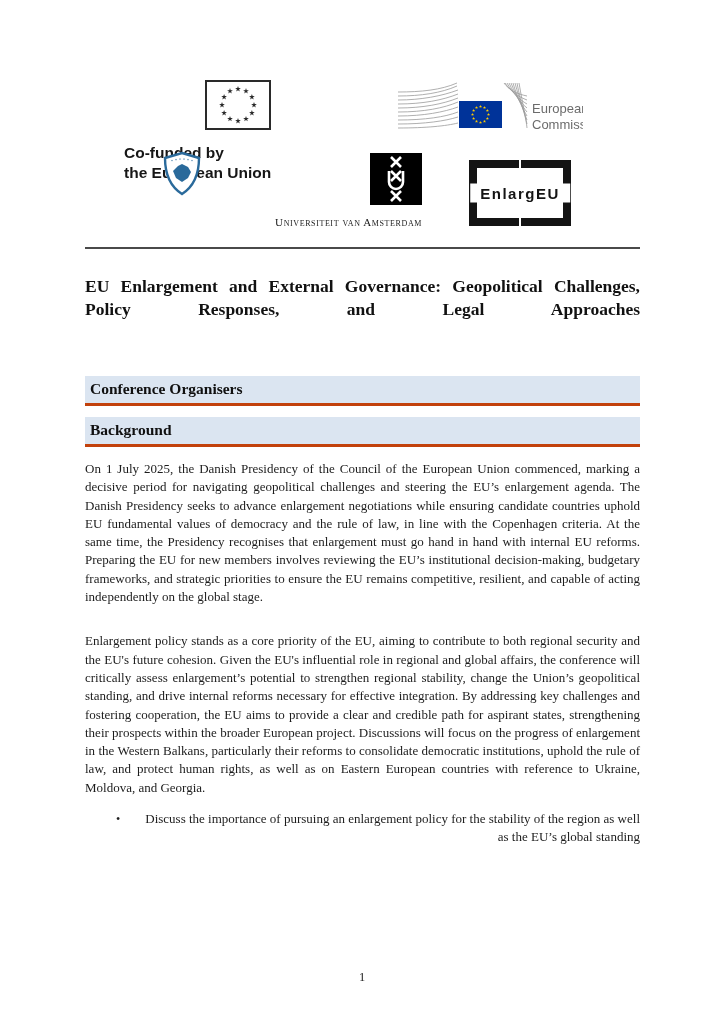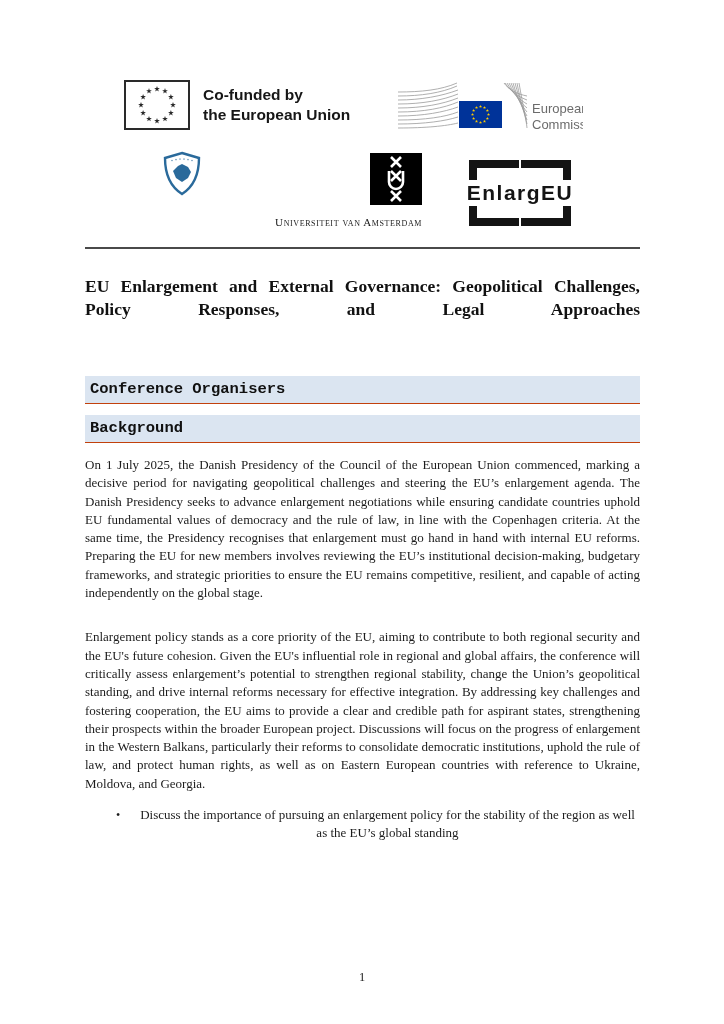--- a/index.html
+++ b/index.html
@@ -3,67 +3,67 @@
 <meta charset="utf-8">
 <style>
   html,body { margin:0; padding:0; background:#e8e8e8; }
   .page {
     position:relative; width:724px; height:1024px; margin:0 auto;
     background:#ffffff; overflow:hidden;
     font-family:"Liberation Serif", serif; color:#1c1c1c;
   }
 
   
-  .logo-cofunded { position:absolute; left:124px; top:80px; display:flex; align-items:center; gap:13px; }
+  .logo-cofunded { position:absolute; left:124px; top:80px; display:flex; align-items:flex-end; gap:13px;flex-direction:column; }
   .cofunded-text { font-family:"Liberation Sans", sans-serif; font-weight:bold; font-size:15.5px; line-height:1.3; color:#161616; }
 
   .logo-ec { position:absolute; left:397px; top:82px; }
 
   .logo-kosovo { position:absolute; left:122px; top:151px; width:120px; text-align:center; }
   .kosovo-text { margin-top:2px; font-family:"Liberation Sans", sans-serif; font-size:13px; line-height:1.22; color:#2a6a9b; }
 
   .logo-uva { position:absolute; left:266px; top:153px; width:156px; text-align:right; }
   .uva-caption { margin-top:7px; font-family:"Liberation Serif", serif; font-variant:small-caps; font-size:11px; letter-spacing:0.6px; color:#1a1a1a; white-space:nowrap; }
 
   .logo-enlargeu { position:absolute; left:469px; top:160px; width:102px; height:66px; }
   .eu-corner { position:absolute; width:42px; height:25px; border:0 solid #141414; }
   .eu-tl { top:0; left:0; border-top-width:8px; border-left-width:8px; }
   .eu-tr { top:0; right:0; border-top-width:8px; border-right-width:8px; }
   .eu-bl { bottom:0; left:0; border-bottom-width:8px; border-left-width:8px; }
   .eu-br { bottom:0; right:0; border-bottom-width:8px; border-right-width:8px; }
   .eu-wordmark {
     position:absolute; top:50%; left:50%; transform:translate(-50%,-50%);
     background:#ffffff; padding:1px 10px;
-    font-family:"Liberation Sans", sans-serif; font-weight:bold; font-size:21px;
+    font-family:"Liberation Sans", sans-serif; font-weight:bold; font-size:15px;
     letter-spacing:1.5px; color:#141414; white-space:nowrap;
   }
 
   
   .content { position:absolute; left:85px; top:247px; width:555px; }
   .top-rule { height:0; border-top:2.5px solid #4a4a4a; margin:0; }
 
   .doc-title {
     margin:26px 0 0 0; font-size:17.5px; font-weight:bold; line-height:23px;
     text-align:justify; color:#111;
   }
   .doc-title::after { content:""; display:inline-block; width:100%; }
 
   .section-heading {
-    margin:32px 0 0 0; background:#dbe5f1; border-bottom:1px solid #c2410c;
-    font-size:15.5px; font-weight:bold; padding:4px 6px 5px 5px; color:#101010;font-family:Liberation Mono, monospace;
+    margin:32px 0 0 0; background:#dbe5f1; border-bottom:3px solid #c2410c;
+    font-size:15.5px; font-weight:bold; padding:4px 6px 5px 5px; color:#101010;
   }
   .section-heading.tight { margin-top:11px; }
 
   .para {
     margin:13px 0 0 0; font-size:13px; line-height:18.3px; text-align:justify;
   }
   .para + .para { margin-top:26px; }
 
   .bullet-list { margin:13px 0 0 0; padding:0 0 0 31px; list-style:none; }
-  .bullet-list li { position:relative; font-size:13px; line-height:18.3px; padding-left:19px; text-align:center; }
+  .bullet-list li { position:relative; font-size:13px; line-height:18.3px; padding-left:19px; text-align:right; }
   .bullet-list li::before { content:"\2022"; position:absolute; left:0; top:0; font-size:12px; }
 
   .page-number {
     position:absolute; left:0; right:0; top:970px; text-align:center;
     font-size:12.5px; color:#1c1c1c;
   }
 </style>
 </head>
 <body>
 

